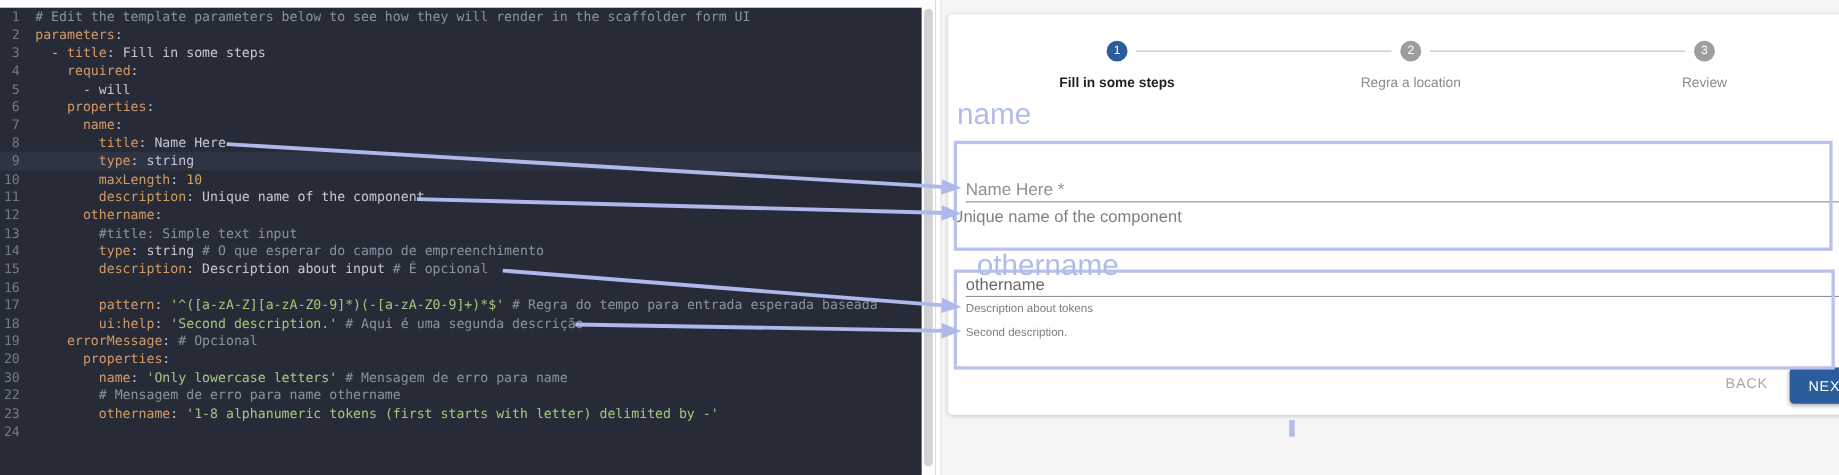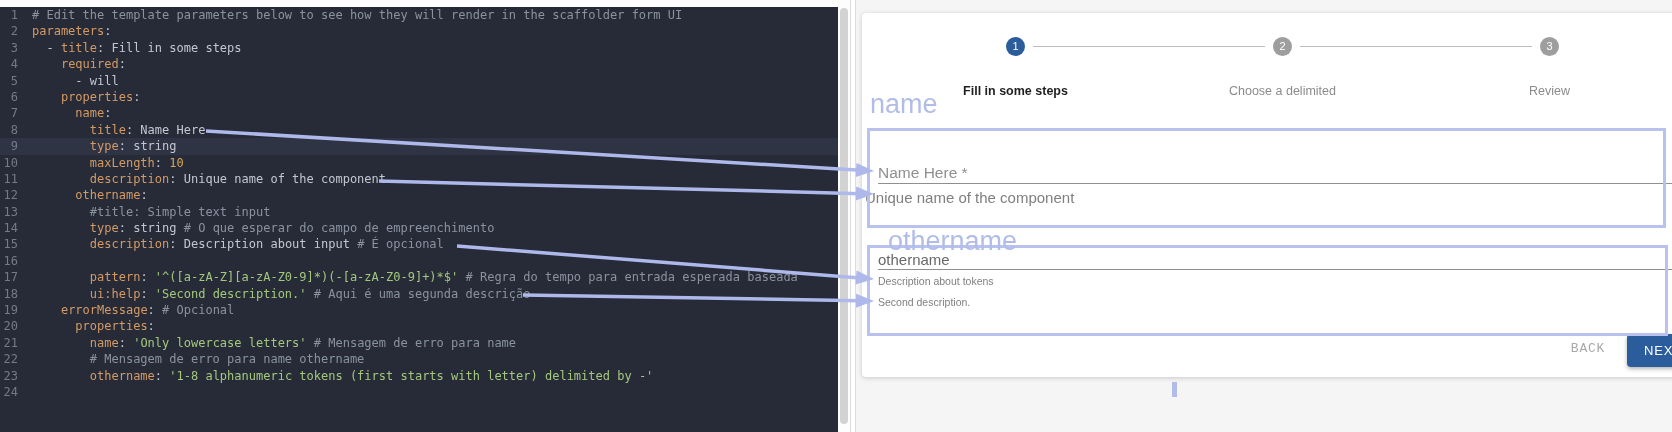--- a/index.html
+++ b/index.html
@@ -22,35 +22,35 @@
   .scrollbar{position:absolute;left:838px;top:0;width:12px;height:432px;background:#fdfdfd}
   .thumb{position:absolute;left:2px;top:8px;width:8px;height:416px;background:#d2d2d2;border-radius:4px}
   .splitter{position:absolute;left:850px;top:0;width:4px;height:432px;background:#ffffff;border-left:1px solid #dcdcdc;border-right:1px solid #dcdcdc}
   
   .card{position:absolute;left:862px;top:13px;width:828px;height:364px;background:#ffffff;
         border-radius:4px;box-shadow:0 1px 5px rgba(0,0,0,.18)}
   .step{position:absolute;top:24px;width:267px;text-align:center}
   .step .circle{width:19px;height:19px;line-height:19px;border-radius:50%;margin:0 auto;
         background:#9e9e9e;color:#fff;font-size:11px;text-align:center}
   .step.active .circle{background:#2b5c9c}
-  .step .slabel{margin-top:28px;font-size:12.5px;color:#8b8b8b}
+  .step .slabel{margin-top:12px;font-size:12.5px;color:#8b8b8b}
   .step.active .slabel{color:#1f1f1f;font-weight:bold}
   .s1{left:20px}.s2{left:287px}.s3{left:554px}
   .conn{position:absolute;top:33px;height:1px;background:#bdbdbd}
   .conn.c1{left:171px;width:232px}
   .conn.c2{left:438px;width:232px}
   .flabel{position:absolute;left:16px;top:151px;font-size:15.5px;color:#8f8f8f}
   .u1{position:absolute;left:16px;right:0;top:170px;height:1px;background:#8f8f8f}
   .fh1{position:absolute;left:3px;top:176px;font-size:15px;color:#7f7f7f}
   .flabel2{position:absolute;left:16px;top:238px;font-size:15px;color:#686868}
   .u2{position:absolute;left:16px;right:0;top:256px;height:1px;background:#8f8f8f}
   .fh2a{position:absolute;left:16px;top:262px;font-size:10.5px;color:#7f7f7f}
   .fh2b{position:absolute;left:16px;top:283px;font-size:10.5px;color:#7f7f7f}
   .back{position:absolute;left:694px;top:319px;width:64px;height:33px;background:none;border:none;
-        color:#a8a8a8;font-size:13px;letter-spacing:.8px;font-family:Liberation Mono, monospace}
+        color:#a8a8a8;font-size:13px;letter-spacing:.8px;font-family:Liberation Sans, sans-serif}
   .next{position:absolute;left:765px;top:321px;width:95px;height:33px;background:#2b5c9c;border:none;
         border-radius:4px;color:#ffffff;font-size:13px;letter-spacing:.8px;text-align:left;padding-left:17px;
         box-shadow:0 2px 4px rgba(0,0,0,.3);font-family:"Liberation Sans",sans-serif}
   
   .ann-label{position:absolute;font-size:27px;color:#b2bce9;z-index:30}
   .ann-label.l1{left:870px;top:89px}
   .ann-label.l2{left:888px;top:226px}
   .ann-box{position:absolute;border:3px solid #b9c2ee;z-index:20}
   .ann-box.b1{left:867px;top:128px;width:793px;height:94px}
   .ann-box.b2{left:867px;top:245px;width:795px;height:85px}
@@ -76,21 +76,21 @@
         <div class="cl"><span class="ln">11</span><span class="ct"><span class="tk-v">        </span><span class="tk-k">description</span><span class="tk-v">: Unique name of the component</span></span></div>
         <div class="cl"><span class="ln">12</span><span class="ct"><span class="tk-v">      </span><span class="tk-k">othername</span><span class="tk-v">:</span></span></div>
         <div class="cl"><span class="ln">13</span><span class="ct"><span class="tk-v">        </span><span class="tk-c">#title: Simple text input</span></span></div>
         <div class="cl"><span class="ln">14</span><span class="ct"><span class="tk-v">        </span><span class="tk-k">type</span><span class="tk-v">: string </span><span class="tk-c"># O que esperar do campo de empreenchimento</span></span></div>
         <div class="cl"><span class="ln">15</span><span class="ct"><span class="tk-v">        </span><span class="tk-k">description</span><span class="tk-v">: Description about input </span><span class="tk-c"># É opcional</span></span></div>
         <div class="cl"><span class="ln">16</span></div>
         <div class="cl"><span class="ln">17</span><span class="ct"><span class="tk-v">        </span><span class="tk-k">pattern</span><span class="tk-v">: </span><span class="tk-s">'^([a-zA-Z][a-zA-Z0-9]*)(-[a-zA-Z0-9]+)*$'</span><span class="tk-v"> </span><span class="tk-c"># Regra do tempo para entrada esperada baseada</span></span></div>
         <div class="cl"><span class="ln">18</span><span class="ct"><span class="tk-v">        </span><span class="tk-k">ui:help</span><span class="tk-v">: </span><span class="tk-s">'Second description.'</span><span class="tk-v"> </span><span class="tk-c"># Aqui é uma segunda descrição</span></span></div>
         <div class="cl"><span class="ln">19</span><span class="ct"><span class="tk-v">    </span><span class="tk-k">errorMessage</span><span class="tk-v">: </span><span class="tk-c"># Opcional</span></span></div>
         <div class="cl"><span class="ln">20</span><span class="ct"><span class="tk-v">      </span><span class="tk-k">properties</span><span class="tk-v">:</span></span></div>
-        <div class="cl"><span class="ln">21</span><span class="ct"><span class="tk-v">        </span><span class="tk-k">name</span><span class="tk-v">: </span><span class="tk-s">'Only lowercase letters'</span><span class="tk-v"> </span><span class="tk-c"># Mensagem de erro para name</span></span></div>
+        <div class="cl"><span class="ln">30</span><span class="ct"><span class="tk-v">        </span><span class="tk-k">name</span><span class="tk-v">: </span><span class="tk-s">'Only lowercase letters'</span><span class="tk-v"> </span><span class="tk-c"># Mensagem de erro para name</span></span></div>
         <div class="cl"><span class="ln">22</span><span class="ct"><span class="tk-v">        </span><span class="tk-c"># Mensagem de erro para name othername</span></span></div>
         <div class="cl"><span class="ln">23</span><span class="ct"><span class="tk-v">        </span><span class="tk-k">othername</span><span class="tk-v">: </span><span class="tk-s">'1-8 alphanumeric tokens (first starts with letter) delimited by -'</span></span></div>
         <div class="cl"><span class="ln">24</span><span class="ct"></span></div>
       </div>
   </div>
   <div class="scrollbar">
     <div class="thumb"></div>
   </div>
   <div class="splitter"></div>
 </div>
@@ -98,21 +98,21 @@
 <div class="card">
   <div class="conn c1"></div>
   <div class="conn c2"></div>
 
   <div class="step s1 active">
     <div class="circle">1</div>
     <div class="slabel">Fill in some steps</div>
   </div>
   <div class="step s2">
     <div class="circle">2</div>
-    <div class="slabel">Choose a delimited</div>
+    <div class="slabel">Regra a location</div>
   </div>
   <div class="step s3">
     <div class="circle">3</div>
     <div class="slabel">Review</div>
   </div>
 
   <div class="flabel">Name Here *</div>
   <div class="u1"></div>
   <div class="fh1">Unique name of the component</div>
 

